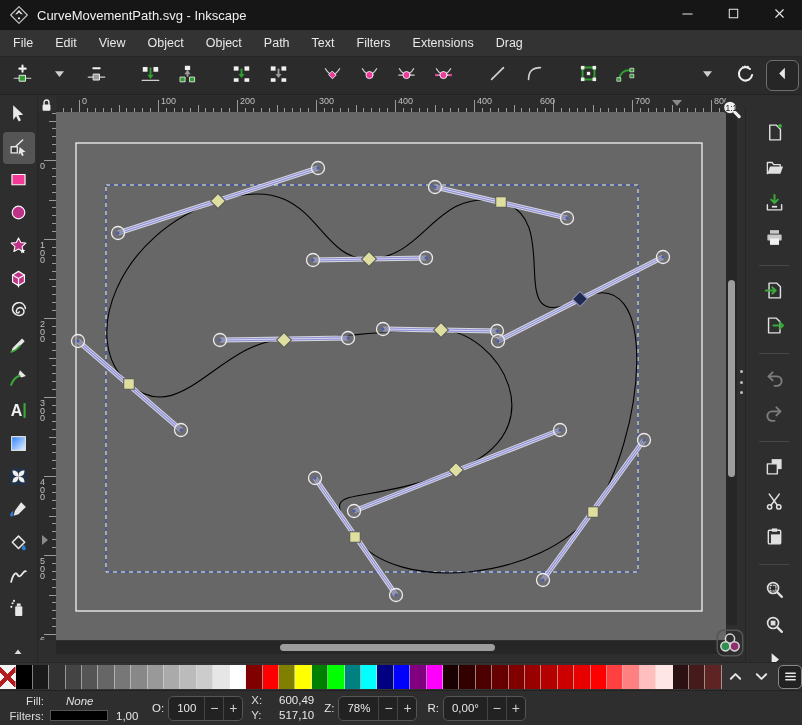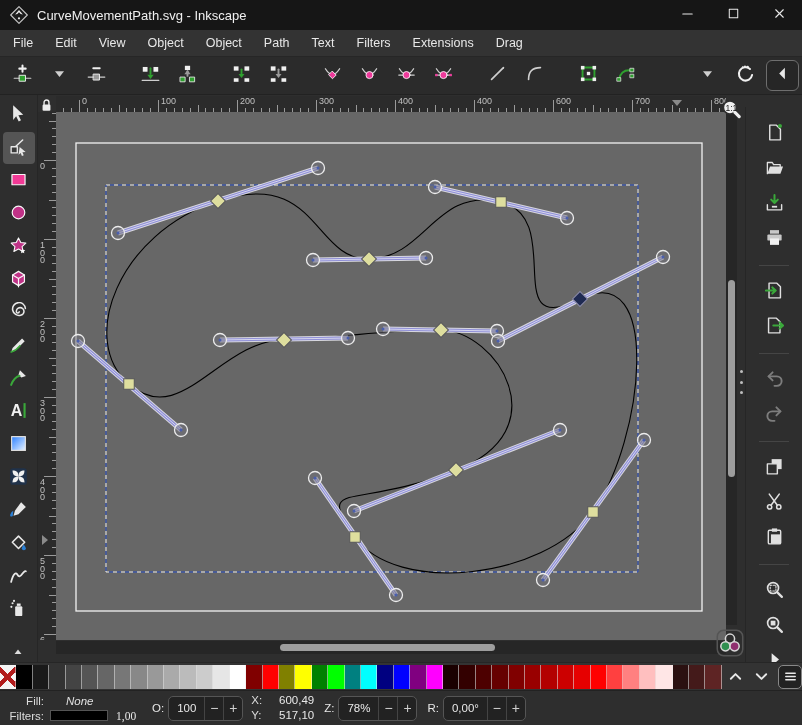--- a/index.html
+++ b/index.html
@@ -91,21 +91,21 @@
   #palette-menu { border:1px solid #888; border-radius:5px; width:24px; height:24px; margin-left:4px; background:#222; }
 
   
   #statusbar { position:absolute; left:0; top:690px; width:802px; height:35px; background:#2e2e2e;
     border-top:1px solid #222; color:#e8e8e8; font-size:11.5px; display:flex; align-items:center; }
   #fs-block { width:148px; display:flex; flex-direction:column; justify-content:center; height:35px; padding-left:6px; }
   .fs-row { display:flex; align-items:center; height:15px; }
   .fs-label { width:38px; text-align:right; margin-right:6px; color:#dcdcdc; }
   #fill-none { font-style:italic; color:#e0e0e0; margin-left:16px; }
   #stroke-swatch { width:58px; height:11px; background:#000; border:1px solid #555; }
-  #stroke-width { margin-left:8px;font-family:Liberation Serif, serif; }
+  #stroke-width { margin-left:8px; }
   .spin { display:flex; align-items:center; background:#222; border:1px solid #555; border-radius:5px;
     height:25px; overflow:hidden; }
   .spin .val { padding:0 8px; min-width:34px; text-align:center; }
   .spin .sbtn { width:19px; height:25px; display:flex; align-items:center; justify-content:center;
     color:#cfcfcf; font-size:14px; border-left:1px solid #444; }
   #opacity-label { margin-left:4px; margin-right:4px; }
   #layer-block { display:flex; align-items:center; margin-left:22px; }
   #layer-color { width:3px; height:15px; background:#3584e4; margin-right:7px; }
   #layer-eye, #layer-lock { width:24px; height:20px; display:flex; align-items:center; justify-content:center; margin-left:12px; }
   #layer-eye svg, #layer-lock svg { width:16px; height:16px; }
@@ -496,21 +496,21 @@
         <div class="htick" style="left: 639.2px; height: 4px;"></div>
         <div class="htick" style="left: 647.1px; height: 4px;"></div>
         <div class="htick" style="left: 655px; height: 12px;"></div>
         <div class="htick" style="left: 662.9px; height: 4px;"></div>
         <div class="hlabel" style="left: 26px;">0</div>
         <div class="hlabel" style="left: 105px;">100</div>
         <div class="hlabel" style="left: 184px;">200</div>
         <div class="hlabel" style="left: 263px;">300</div>
         <div class="hlabel" style="left: 342px;">400</div>
         <div class="hlabel" style="left: 421px;">400</div>
-        <div class="hlabel" style="left: 500px;">600</div>
+        <div class="hlabel" style="left: 484px;">600</div>
         <div class="hlabel" style="left: 579px;">700</div>
         <div class="hlabel" style="left: 658px;">800</div>
         <div id="hmarker" style="left: 616px;"></div>
       </div>
     <div id="vruler">
         <div class="vtick" style="top: 0.6px; width: 4px;"></div>
         <div class="vtick" style="top: 8.5px; width: 7px;"></div>
         <div class="vtick" style="top: 16.4px; width: 4px;"></div>
         <div class="vtick" style="top: 24.3px; width: 4px;"></div>
         <div class="vtick" style="top: 32.2px; width: 4px;"></div>

